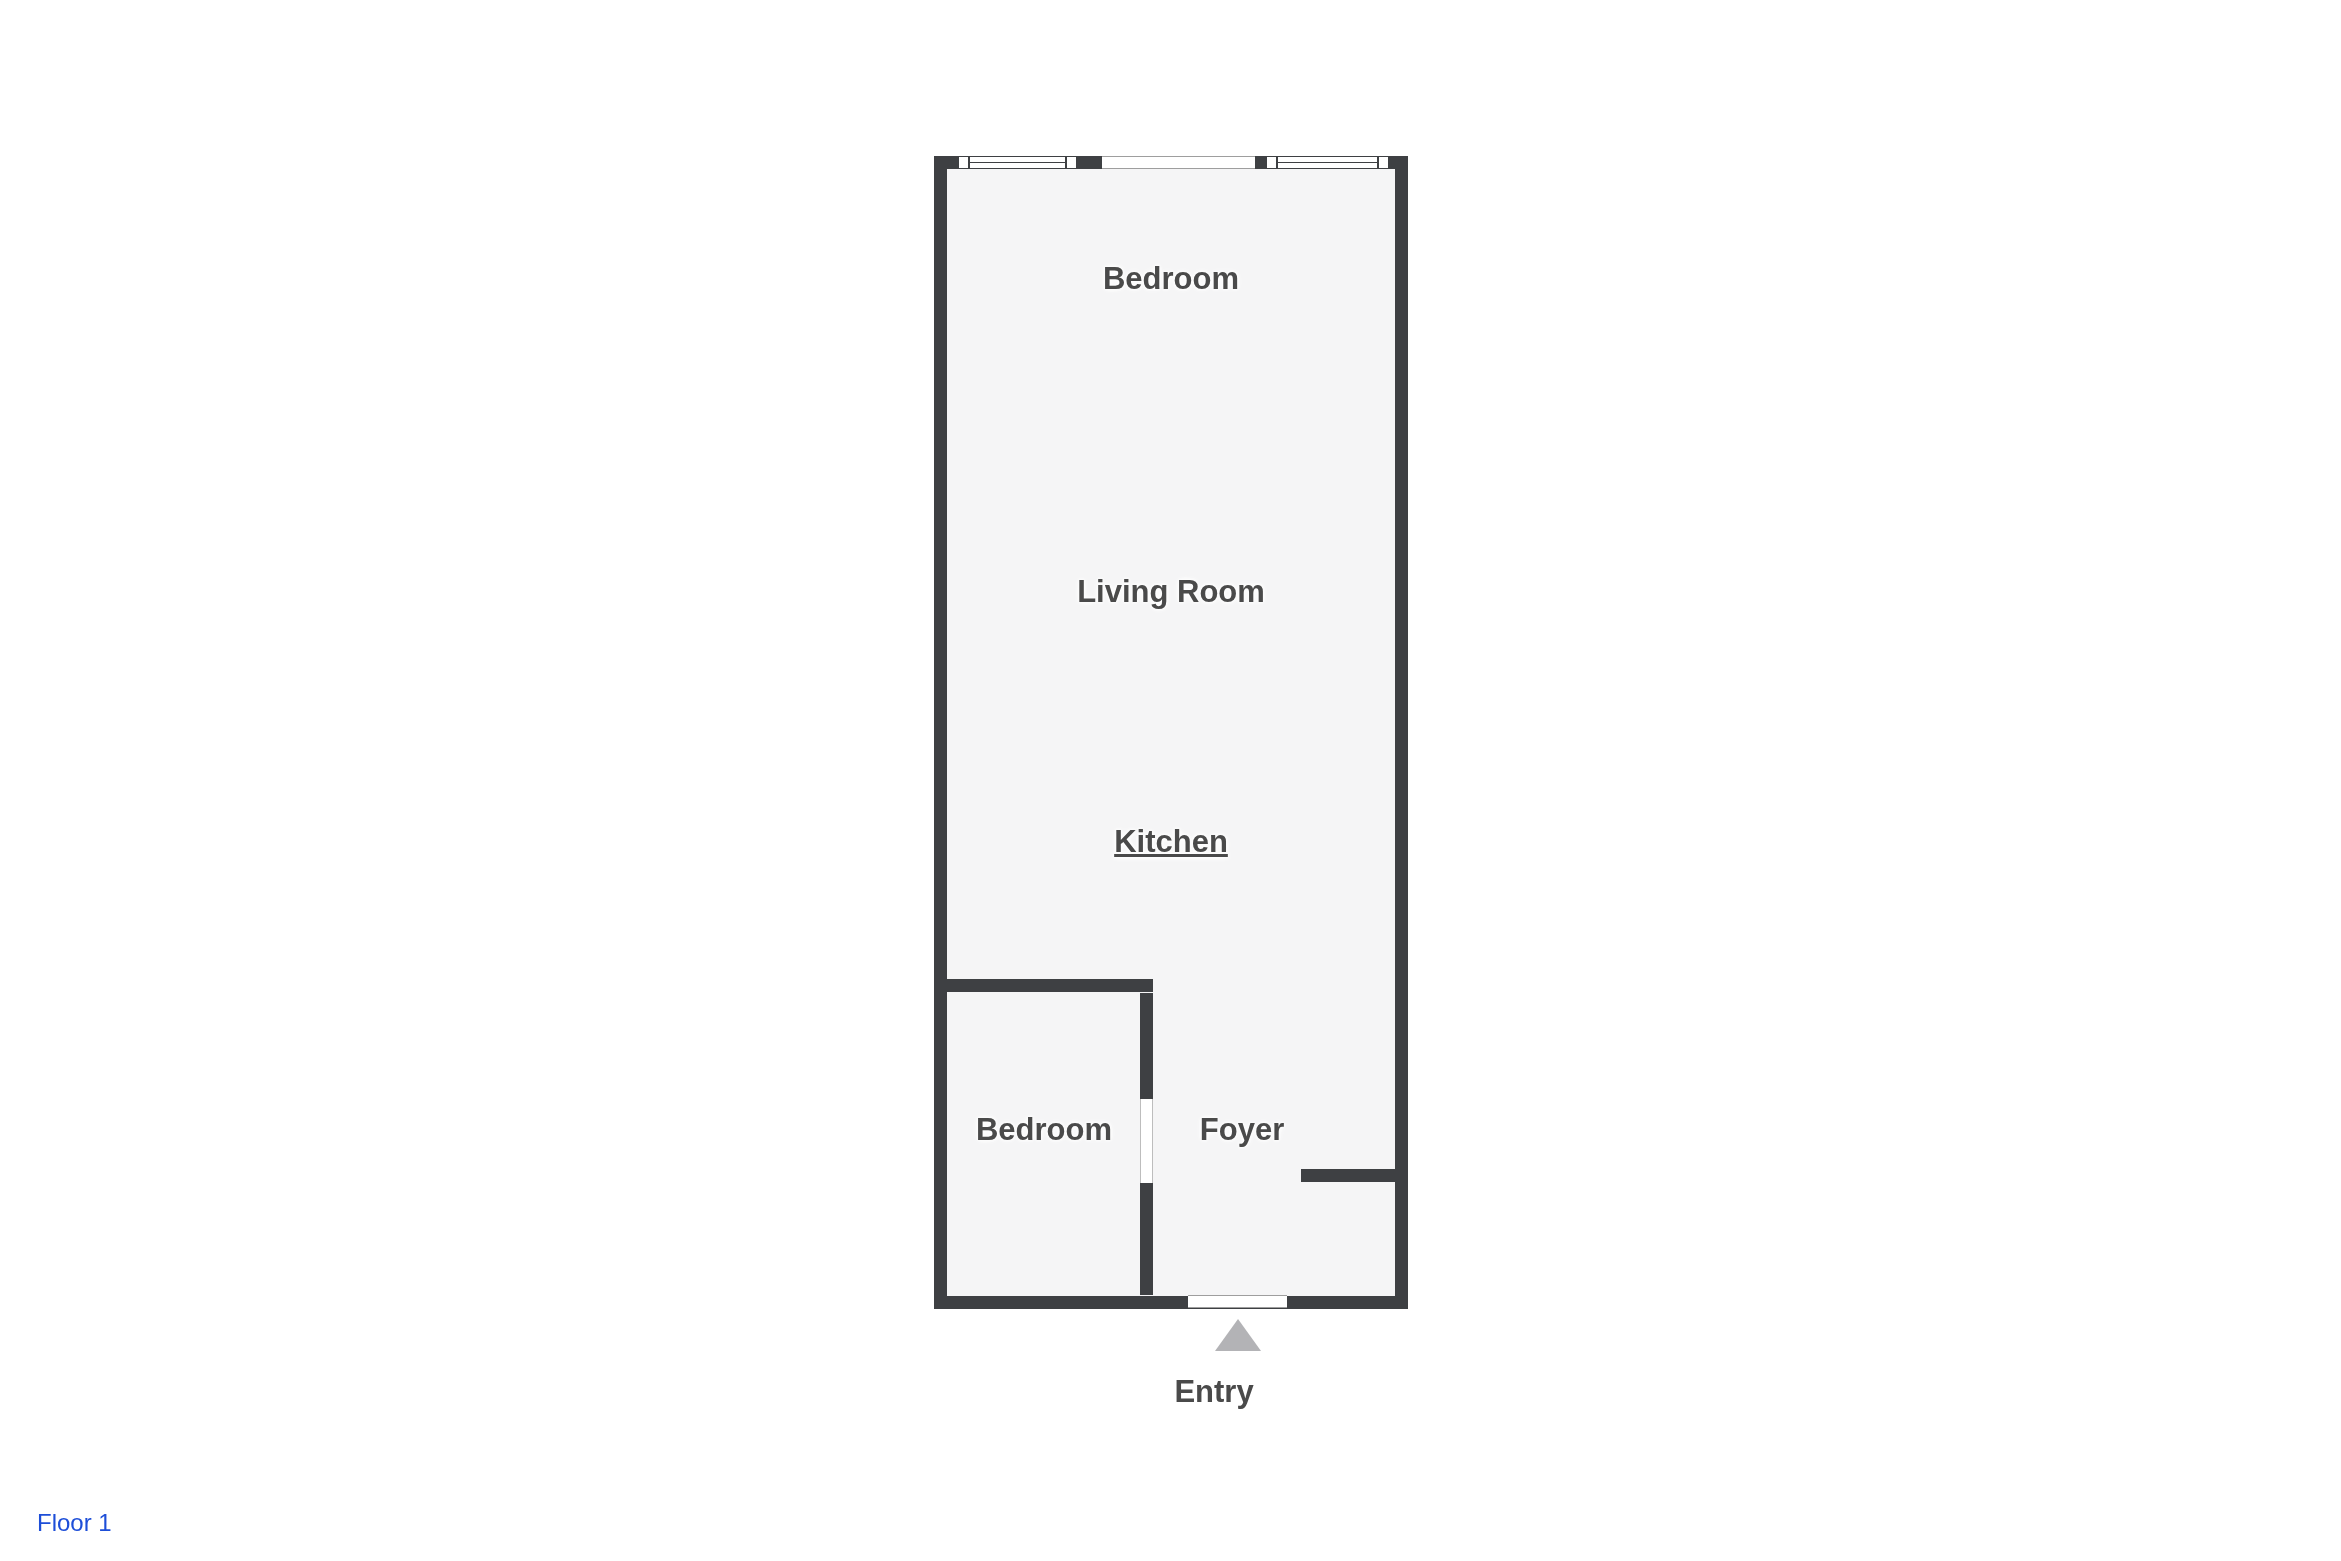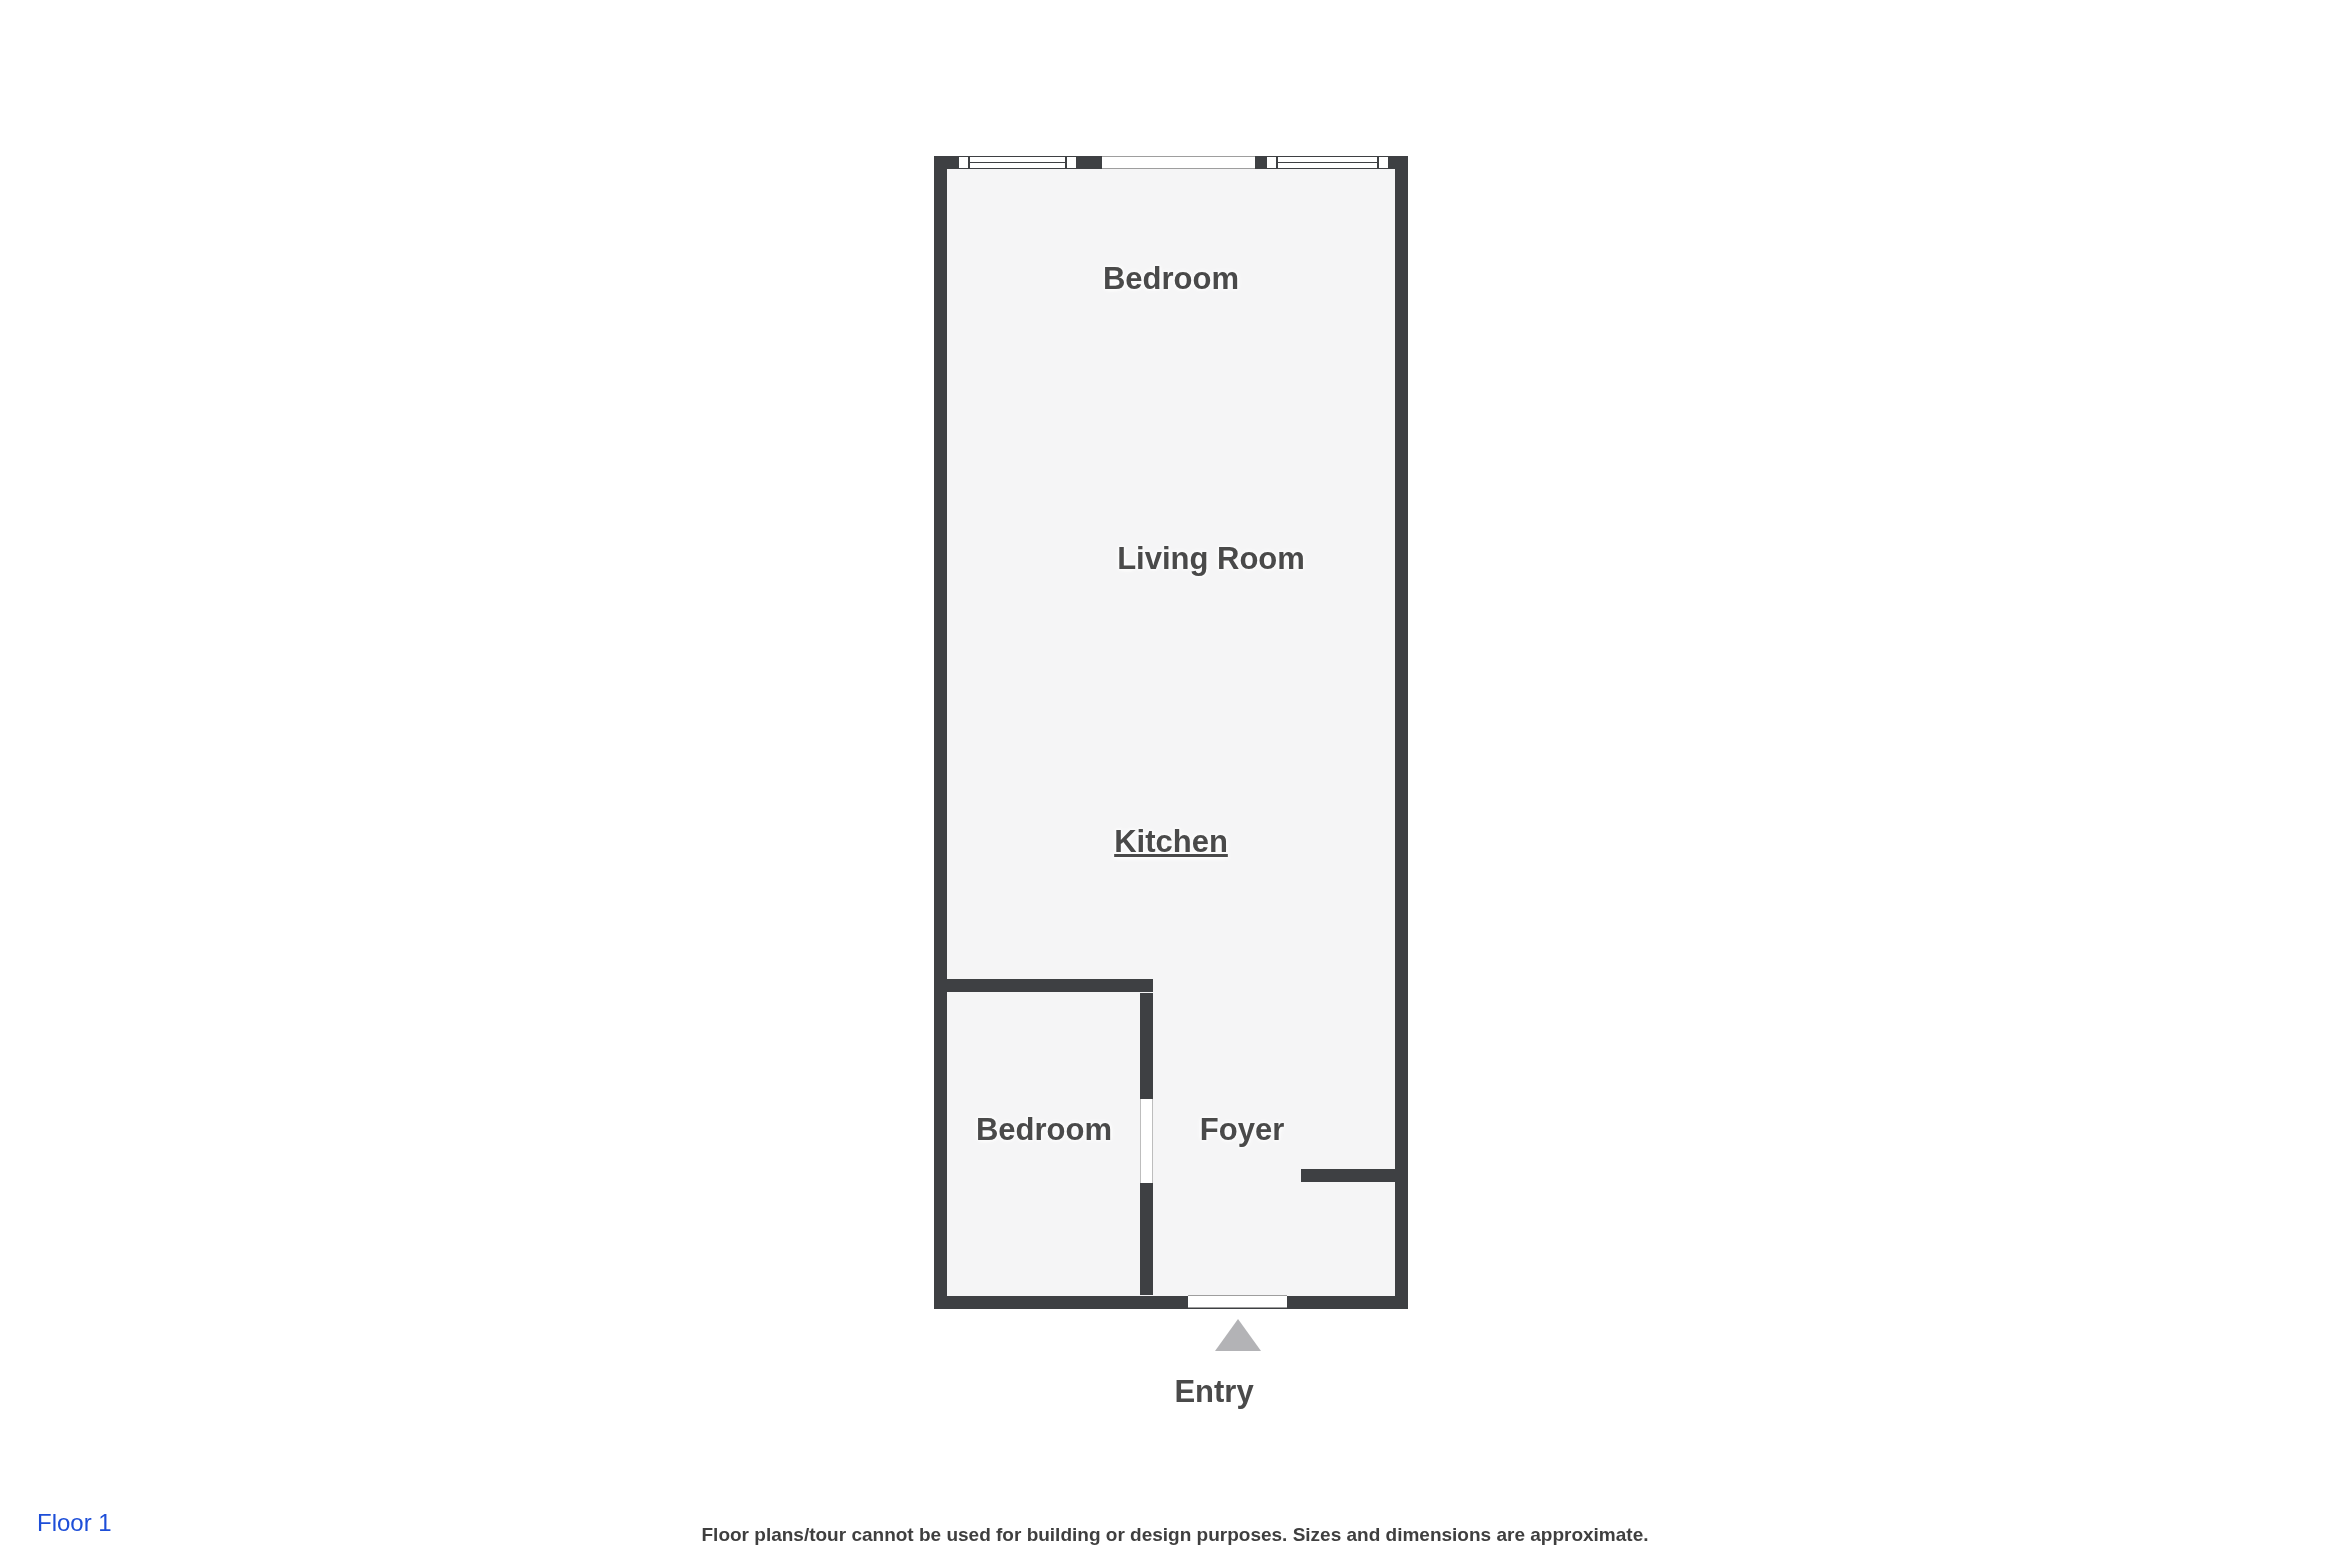--- a/index.html
+++ b/index.html
@@ -79,21 +79,21 @@
   .room-label {
     position: absolute;
     transform: translate(-50%, -50%);
     font-weight: 700;
     font-size: 31px;
     color: #4a4a4a;
     white-space: nowrap;
     text-shadow: 0 0 4.7px #fff, 0 0 4.7px #fff, 0 0 7.8px #fff;
   }
   .lbl-bedroom  { left: 1171px; top: 279px;  }
-  .lbl-living   { left: 1171px; top: 559px; margin-left: 40px;  }
+  .lbl-living   { left: 1171px; top: 592px;  }
   .lbl-kitchen  { left: 1171px; top: 842px; text-decoration: underline; }
   .lbl-bathroom { left: 1044px; top: 1130px; }
   .lbl-foyer    { left: 1242px; top: 1130px; text-align: center; }
   .lbl-entry    { left: 1214px; top: 1386px; margin-top: 6px; }
 
   
   .entry-arrow {
     position: absolute;
     left: 1215px;
     top: 1319px;
@@ -157,16 +157,15 @@
   <div class="room-label lbl-bedroom">Bedroom</div>
   <div class="room-label lbl-living">Living Room</div>
   <div class="room-label lbl-kitchen">Kitchen</div>
   <div class="room-label lbl-bathroom">Bedroom</div>
   <div class="room-label lbl-foyer">Foyer</div>
 
   <div class="entry-arrow"></div>
   <div class="room-label lbl-entry">Entry</div>
 
   <div class="floor-label">Floor 1</div>
-  <div class="disclaimer">Floor plans/tour cannot be used for building or design purposes. Sizes and dimensions are approximate.</div>
 
 </div>
 
 
 </body></html>

